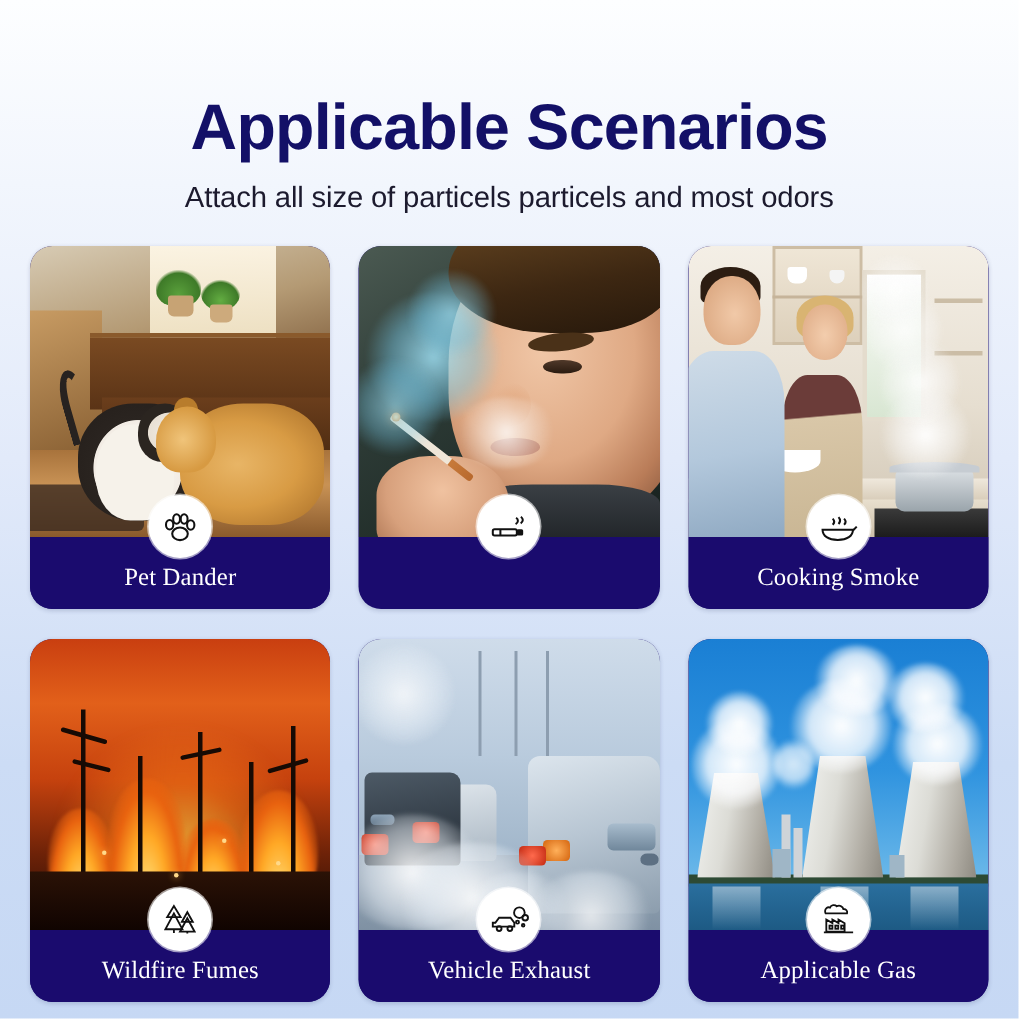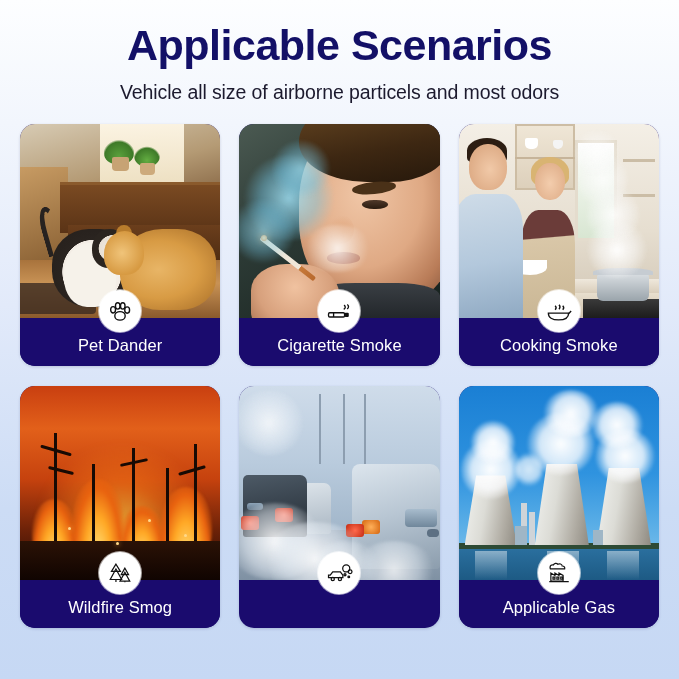--- a/index.html
+++ b/index.html
@@ -7,21 +7,21 @@
   body {
     font-family: "Liberation Sans", sans-serif;
     background: linear-gradient(to bottom, #fdfeff 0%, #f2f6fd 18%, #e2eafa 45%, #ccdcf5 75%, #c6d8f4 100%);
     overflow: hidden;
     position: relative;
   }
 
   .page { width: 679px; height: 679px; position: relative; padding: 0 20px; }
 
   
-  .header { text-align: center; padding-top: 23px; }
+  .header { text-align: center; padding-top: 23px; margin-top: 40px; }
   .title {
     font-size: 43px;
     font-weight: bold;
     color: #131067;
     letter-spacing: -0.5px;
     line-height: 1.05;
   }
   .subtitle {
     margin-top: 13px;
     font-size: 19.5px;
@@ -38,20 +38,21 @@
     grid-template-rows: repeat(2, 242px);
     gap: 20px 19px;
   }
 
   .card {
     position: relative;
     border-radius: 15px;
     overflow: hidden;
     background: #1a0b6e;
     box-shadow: 0 1px 3px rgba(30,40,90,0.18);
+    font-family: Liberation Serif, serif;
   }
 
   .card-photo {
     position: absolute;
     left: 0; right: 0; top: 0;
     height: 194px;
     overflow: hidden;
   }
   .scene { position: absolute; inset: 0; }
 
@@ -471,21 +472,21 @@
   }
   .s-ind .rf1 { left: 8%; } .s-ind .rf2 { left: 44%; } .s-ind .rf3 { right: 10%; }
 </style>
 </head>
 <body>
 
 <div class="page">
 
   <div class="header">
     <div class="title">Applicable Scenarios</div>
-    <div class="subtitle">Vehicle all size of airborne particels and most odors</div>
+    <div class="subtitle">Attach all size of particels particels and most odors</div>
   </div>
 
   <div class="grid">
 
     <div class="card">
       <div class="card-photo">
         <div class="scene s-pets">
           <div class="window"></div>
             <div class="cab-left"></div>
           <div class="shelf"></div>
@@ -538,21 +539,20 @@
       </div>
       <div class="badge">
         <svg width="27" height="27" viewBox="0 0 32 32" fill="none" stroke="#111" stroke-width="1.6">
           <rect x="3" y="17.5" width="19" height="5" rx="1.4"></rect>
           <line x1="9" y1="17.5" x2="9" y2="22.5"></line>
           <rect x="22" y="17.5" width="5" height="5" rx="1.2" fill="#111" stroke="none"></rect>
           <path d="M21 13.5c2.4-1.3 2.4-3.6 0.4-5"></path>
           <path d="M25 13c2.3-1.4 2.2-3.9 0.2-5.3"></path>
         </svg>
       </div>
-      <div class="card-label">Cigarette Smoke</div>
     </div>
 
     <div class="card">
       <div class="card-photo">
         <div class="scene s-cook">
           <div class="upper-cab"></div>
             <div class="cab-shelf"></div>
           <div class="cup"></div>
             <div class="cup2"></div>
           <div class="win"></div>
@@ -615,21 +615,21 @@
       <div class="badge">
         <svg width="26" height="26" viewBox="0 0 32 32" fill="none" stroke="#111" stroke-width="1.5">
           <path d="M11 24 L11 27"></path>
           <path d="M11 5 L5.5 14 h11 z"></path>
           <path d="M11 11 L4 24 h14 z"></path>
           <path d="M22 26 L22 27.5"></path>
           <path d="M22 10 L17.5 18 h9 z"></path>
           <path d="M22 15 L16 26 h12 z"></path>
         </svg>
       </div>
-      <div class="card-label">Wildfire Smog</div>
+      <div class="card-label">Wildfire Fumes</div>
     </div>
 
     <div class="card">
       <div class="card-photo">
         <div class="scene s-car">
           <div class="road"></div>
           <div class="pole pl1"></div>
             <div class="pole pl2"></div>
             <div class="pole pl3"></div>
           <div class="car carB"></div>
@@ -655,20 +655,21 @@
         <svg width="27" height="27" viewBox="0 0 32 32" fill="none" stroke="#111" stroke-width="1.5">
           <path d="M3 21h17v-3l-3-4H8l-3 4H3z"></path>
           <circle cx="8" cy="22.6" r="1.9"></circle>
           <circle cx="16.5" cy="22.6" r="1.9"></circle>
           <circle cx="24" cy="10" r="4.2"></circle>
           <circle cx="28.6" cy="14" r="2.2"></circle>
           <circle cx="22.5" cy="17.5" r="1.2"></circle>
           <circle cx="27" cy="20" r="1"></circle>
         </svg>
       </div>
+      <div class="card-label">Vehicle Exhaust</div>
     </div>
 
     <div class="card">
       <div class="card-photo">
         <div class="scene s-ind">
           <div class="bank"></div>
           <div class="tower tw1"></div>
             <div class="tower tw2"></div>
             <div class="tower tw3"></div>
           <div class="stack sk1"></div>

